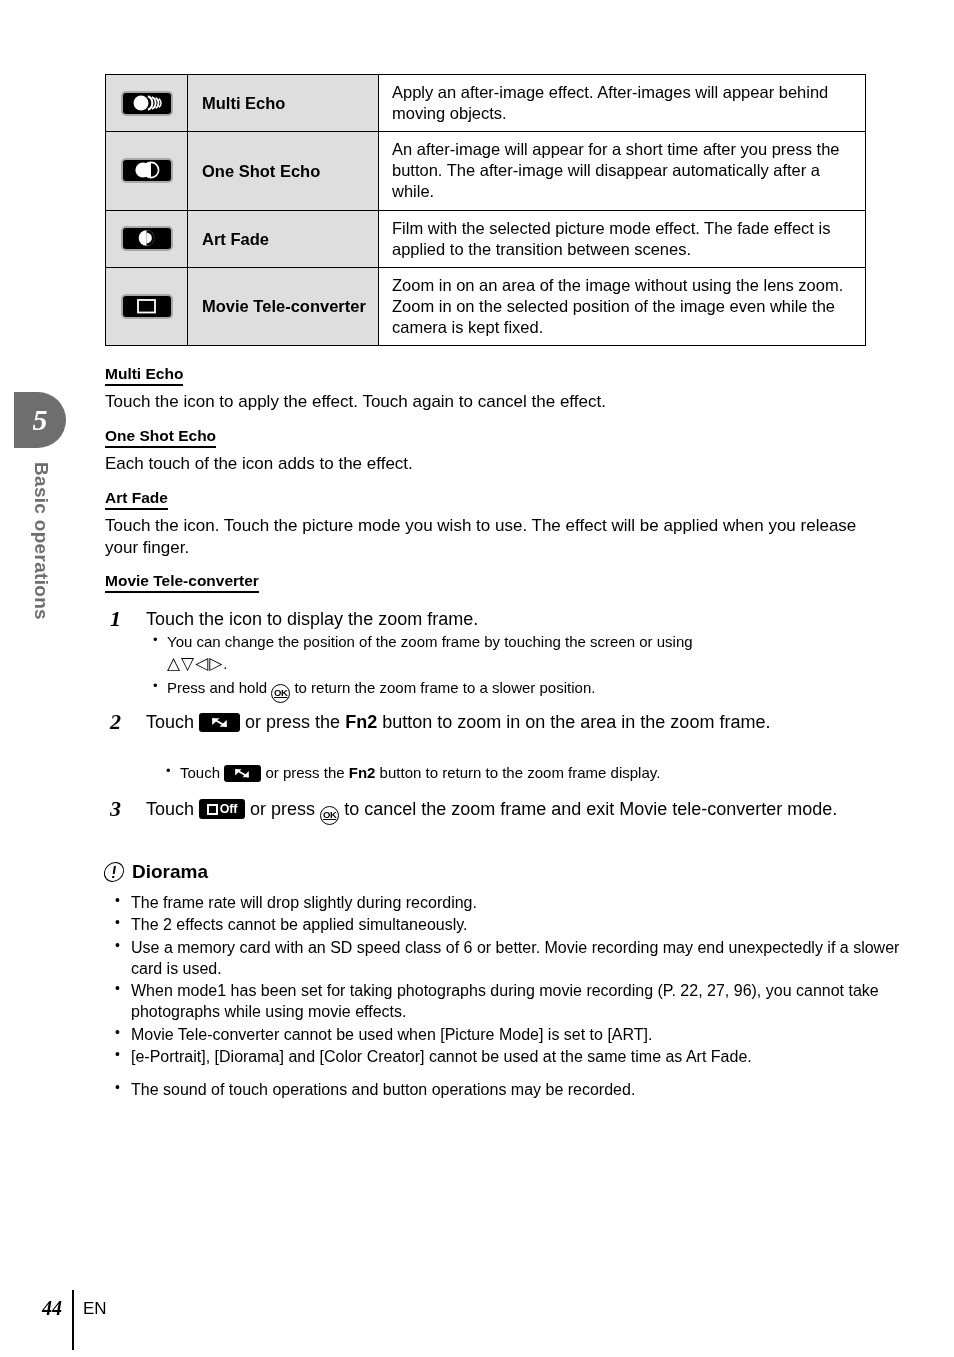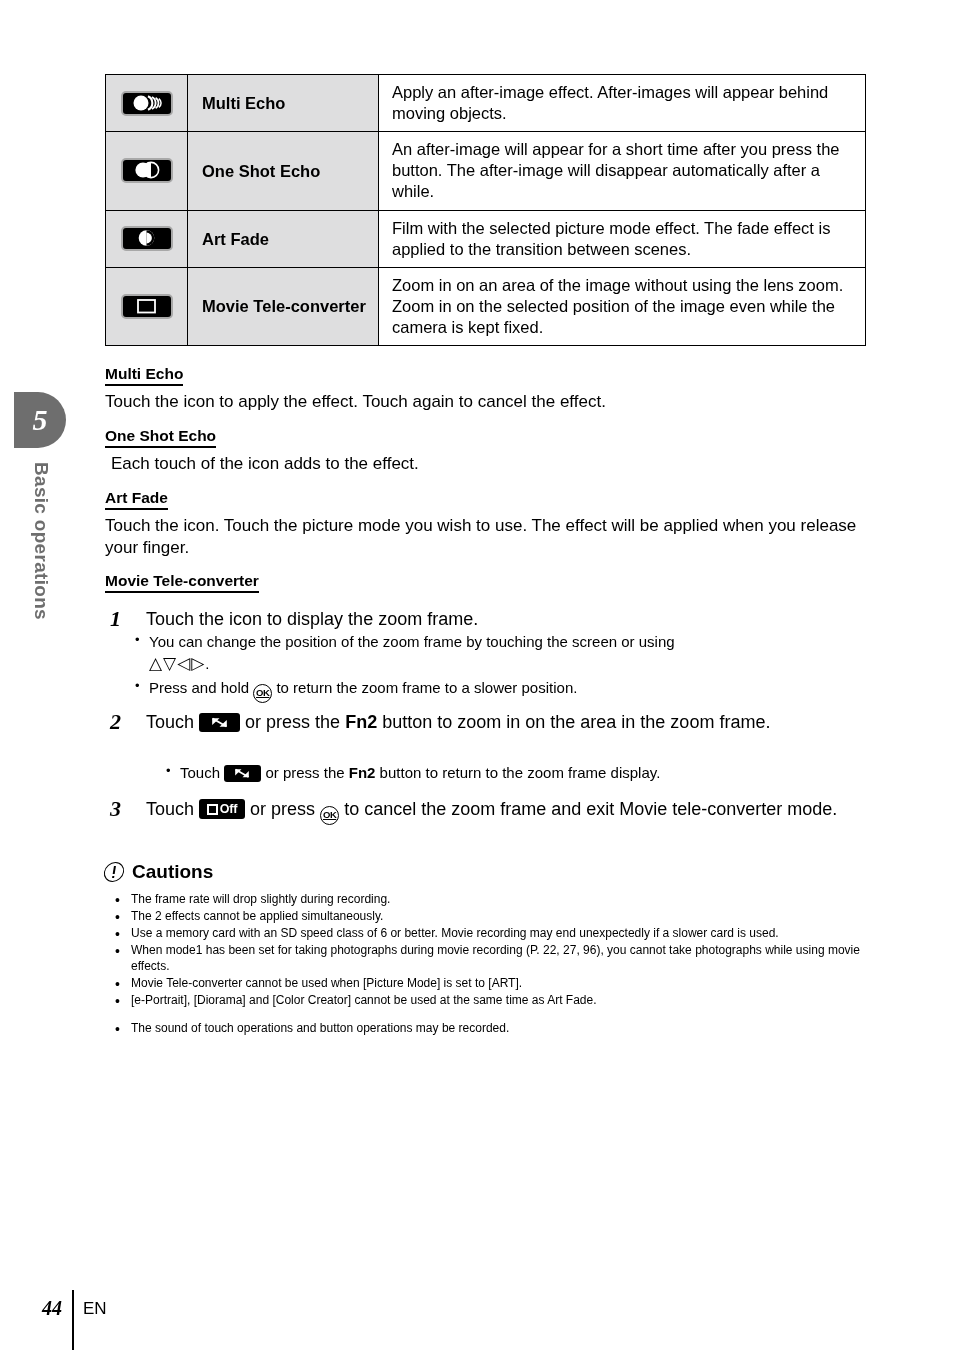--- a/index.html
+++ b/index.html
@@ -248,21 +248,21 @@
     left: 50%; top: 13px;
     margin-left: -1.2px;
     width: 2.4px; height: 2.4px;
     background: #000;
   }
   #cautions-list {
     position: absolute;
     left: 110px;
     top: 892px;
     width: 790px;
-    font-size: 12px;
+    font-size: 16px;
     line-height: 1.33;
   }
   #cautions-list .bullet-row { padding-left: 21px; margin-bottom: 1px; }
   #cautions-list .bullet-row::before { left: 5px; top: -1px; font-size: 14px; }
   #cautions-list .bullet-row.spaced { margin-top: 12px; }
 
   
   #footer {
     position: absolute;
     left: 42px;
@@ -352,32 +352,32 @@
       <td class="name-cell">Movie Tele-converter</td>
       <td class="desc-cell">Zoom in on an area of the image without using the lens zoom. Zoom in on the selected position of the image even while the camera is kept fixed.</td>
     </tr>
   </tbody>
 </table>
 
 <div class="sec-head" style="left:105px; top:365px;">Multi Echo</div>
 <div class="sec-body" style="left:105px; top:391px; width:760px;">Touch the icon to apply the effect. Touch again to cancel the effect.</div>
 
 <div class="sec-head" style="left:105px; top:427px;">One Shot Echo</div>
-<div class="sec-body" style="left:111px; top:453px; width:760px;">Each touch of the icon adds to the effect.</div>
+<div class="sec-body" style="left:105px; top:453px; width:760px;">Each touch of the icon adds to the effect.</div>
 
 <div class="sec-head" style="left:105px; top:489px;">Art Fade</div>
 <div class="sec-body" style="left:105px; top:515px; width:765px;">Touch the icon. Touch the picture mode you wish to use. The effect will be applied when you release your finger.</div>
 
 <div class="sec-head" style="left:105px; top:572px;">Movie Tele-converter</div>
 
 <div class="step" style="left:110px; top:606px; width:760px;">
   <div class="step-num">1</div>
   <div class="step-text" style="width:720px;">Touch the icon to display the zoom frame.</div>
 </div>
-<div class="sub-bullets" style="left:132px; top:632px; width:715px;">
+<div class="sub-bullets" style="left:150px; top:632px; width:715px;">
   <div class="bullet-row">
     <span>You can change the position of the zoom frame by touching the screen or using</span>
     <br>
     <span class="arrow-keys">△▽◁▷</span><span>.</span>
   </div>
   <div class="bullet-row">
     <span>Press and hold</span>
     <span class="ok-key">OK</span>
     <span>to return the zoom frame to a slower position.</span>
   </div>
@@ -426,21 +426,21 @@
       </span>
     </span>
     <span>or press</span>
     <span class="ok-key">OK</span>
     <span>to cancel the zoom frame and exit Movie tele-converter mode.</span>
   </div>
 </div>
 
 <div id="cautions-head">
   <span class="warn-icon"></span>
-  <span>Cautions</span>
+  <span>Diorama</span>
 </div>
 <div id="cautions-list">
   <div class="bullet-row">The frame rate will drop slightly during recording.</div>
   <div class="bullet-row">The 2 effects cannot be applied simultaneously.</div>
   <div class="bullet-row">Use a memory card with an SD speed class of 6 or better. Movie recording may end unexpectedly if a slower card is used.</div>
   <div class="bullet-row">When mode1 has been set for taking photographs during movie recording (P. 22, 27, 96), you cannot take photographs while using movie effects.</div>
   <div class="bullet-row">Movie Tele-converter cannot be used when [Picture Mode] is set to [ART].</div>
   <div class="bullet-row">[e-Portrait], [Diorama] and [Color Creator] cannot be used at the same time as Art Fade.</div>
   <div class="bullet-row spaced">The sound of touch operations and button operations may be recorded.</div>
 </div>

